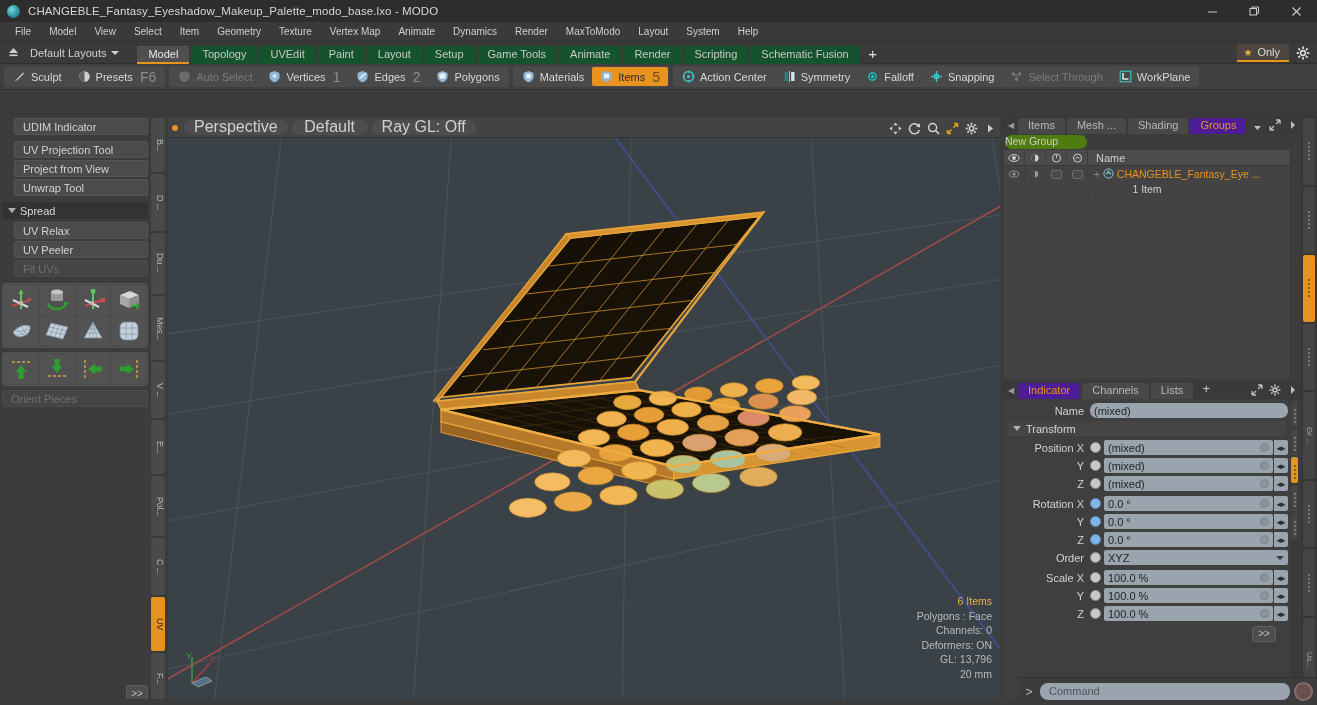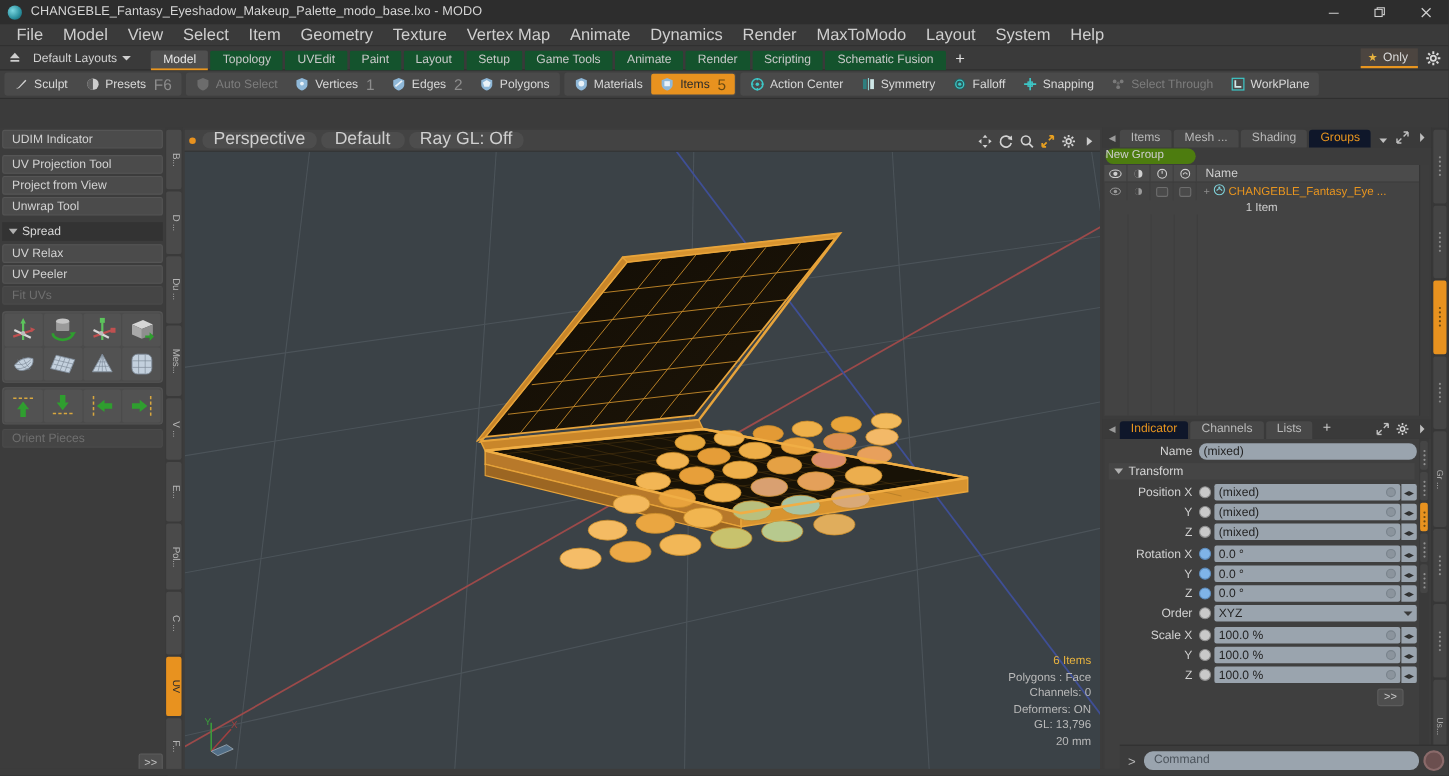--- a/index.html
+++ b/index.html
@@ -31,21 +31,21 @@
     color: #d0d0d0;
   }
   .win-btn svg { display: block; }
 
   
   .menubar {
     height: 20px; background: #3a3a3a; display: flex; align-items: center;
     padding-left: 6px; border-bottom: 1px solid #303030;
   }
   .menu-item {
-    padding: 0 9px; height: 20px; line-height: 20px; font-size: 15px; color: #cfcfcf;
+    padding: 0 9px; height: 20px; line-height: 20px; font-size: 10px; color: #cfcfcf;
     white-space: nowrap;
   }
 
   
   .layoutbar {
     height: 22px; background: #3a3a3a; display: flex; align-items: center;
     border-bottom: 1px solid #2e2e2e; position: relative;
   }
   .layout-home {
     width: 26px; height: 22px; display: flex; align-items: center; justify-content: center;
@@ -97,21 +97,21 @@
   .main { position: absolute; top: 116px; left: 0; right: 0; bottom: 0; display: flex; }
 
   
   .leftpanel { width: 150px; background: #3c3c3c; display: flex; flex-direction: column; padding: 2px 2px 0 2px; }
   .lp-row {
     height: 17px; line-height: 16px; background: #4b4b4b; color: #d2d2d2; font-size: 11px;
     padding-left: 8px; border-radius: 2px; margin-bottom: 2px; border: 1px solid #555;
     white-space: nowrap; overflow: hidden;
   }
   .lp-row.dim { color: #6f6f6f; border-color: #4a4a4a; background: #454545; }
-  .lp-grp { margin-bottom: 4px; }
+  .lp-grp { margin-bottom: 4px; margin-left: 12px; }
   .lp-header {
     height: 17px; line-height: 16px; background: #333; color: #d8d8d8; font-size: 11px;
     padding-left: 6px; display: flex; align-items: center; gap: 4px; margin-bottom: 3px;
   }
   .tri { width:0;height:0;border-left:4px solid transparent;border-right:4px solid transparent;border-top:5px solid #b0b0b0; }
   .icgrid {
     display: grid; grid-template-columns: repeat(4, 1fr); gap: 1px; background: #4b4b4b;
     border: 1px solid #555; border-radius: 3px; padding: 1px; margin-bottom: 4px;
   }
   .icell { height: 30px; display: flex; align-items: center; justify-content: center; background: #525252; border-radius: 2px; }
@@ -165,21 +165,21 @@
   .rightpanel { width: 299px; background: #3c3c3c; display: flex; flex-direction: column; }
   .rp-tabbar {
     height: 18px; background: #3a3a3a; display: flex; align-items: flex-end; gap: 2px;
     padding-left: 4px; position: relative;
   }
   .rp-arrow-l { width: 10px; height: 17px; display:flex;align-items:center;justify-content:center;color:#9a9a9a;font-size:8px; }
   .rtab {
     height: 16px; line-height: 15px; padding: 0 10px; font-size: 11px; color: #b9b9b9;
     background: #484848; border-radius: 3px 3px 0 0; white-space: nowrap;
   }
-  .rtab.active { background: #0f172a; color: #e8951f; }
+  .rtab.active { background: #4c1d95; color: #e8951f; }
   .rp-tr { position: absolute; right: 2px; top: 0; height: 17px; display: flex; align-items: center; gap: 5px; }
   .mini { width: 13px; height: 13px; display: flex; align-items: center; justify-content: center; }
 
   .newgroup-bar { height: 16px; background: #3c3c3c; padding: 1px 3px; }
   .newgroup-btn {
     height: 14px; width: 82px; background: #4d7c0f; border-radius: 7px; font-size: 10.5px;
     color: #cdcdcd; line-height: 13px;
   }
 
   .grouplist { flex: 0 0 auto; height: 228px; background: #434343; margin: 0 2px; display: flex; }

